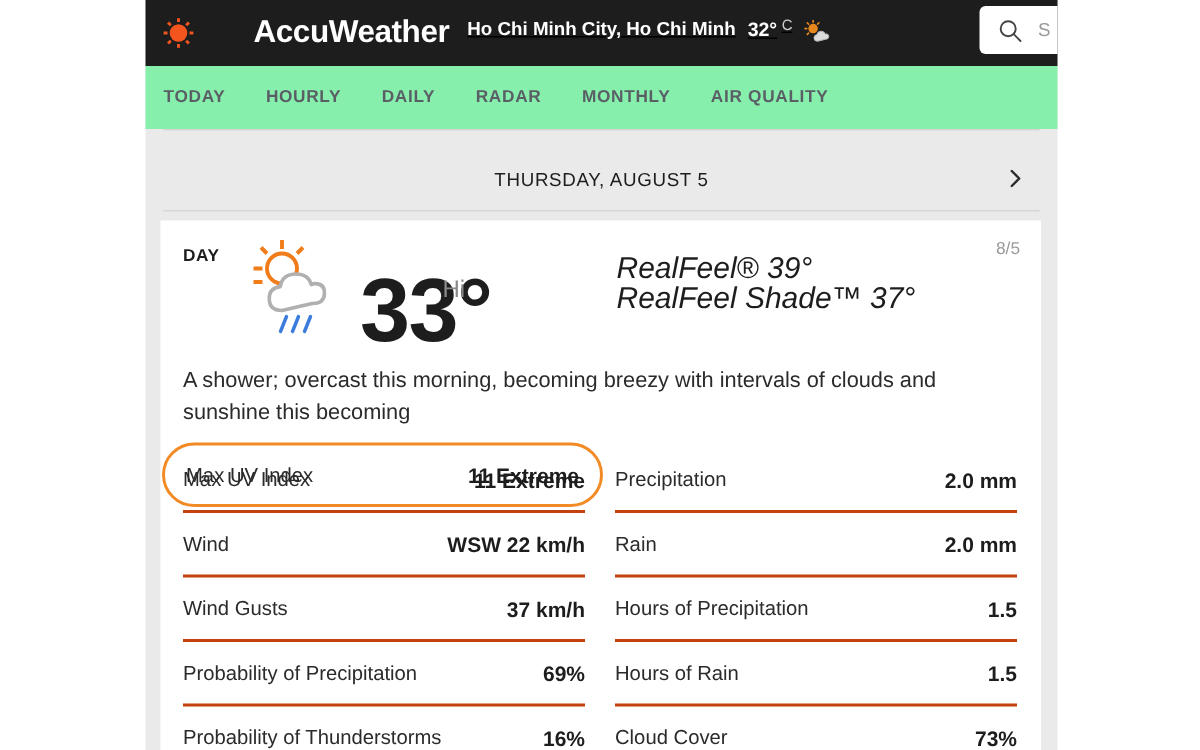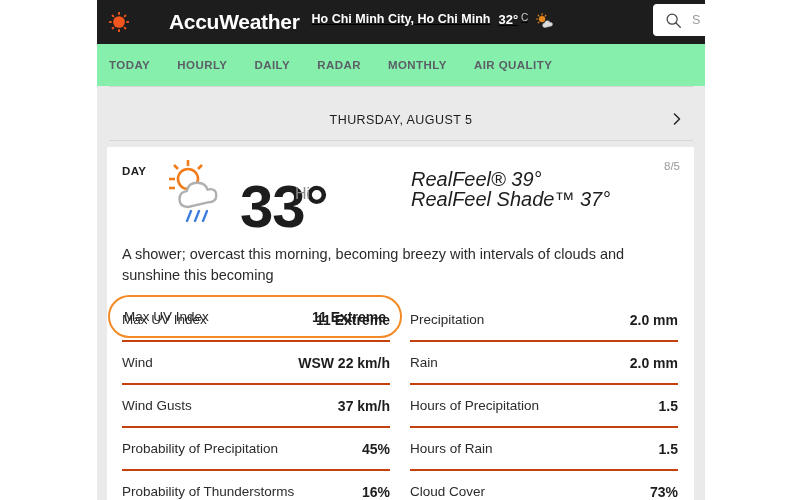--- a/index.html
+++ b/index.html
@@ -438,21 +438,21 @@
         <div class="det-row">
           <span class="det-label">Wind</span>
           <span class="det-value">WSW 22 km/h</span>
         </div>
         <div class="det-row">
           <span class="det-label">Wind Gusts</span>
           <span class="det-value">37 km/h</span>
         </div>
         <div class="det-row">
           <span class="det-label">Probability of Precipitation</span>
-          <span class="det-value">45%</span>
+          <span class="det-value">69%</span>
         </div>
         <div class="det-row">
           <span class="det-label">Probability of Thunderstorms</span>
           <span class="det-value">16%</span>
         </div>
       </div>
 
       <div class="det-col right">
         <div class="det-row first">
           <span class="det-label">Precipitation</span>

